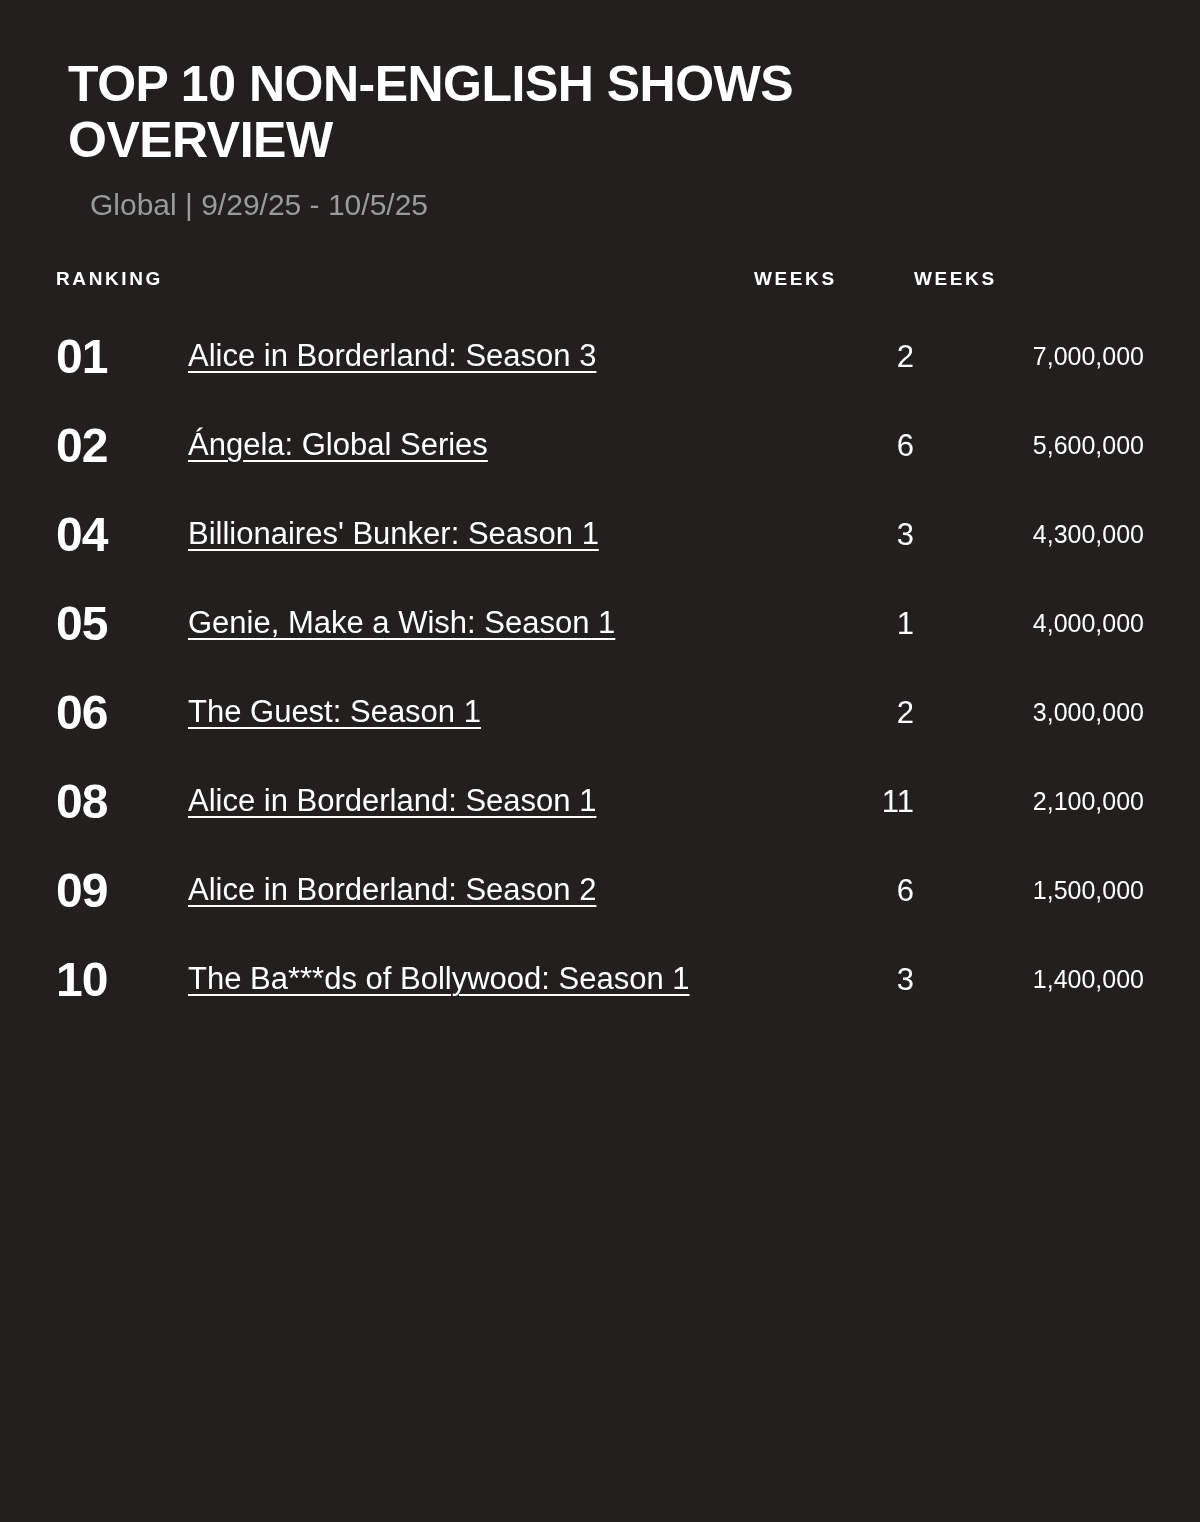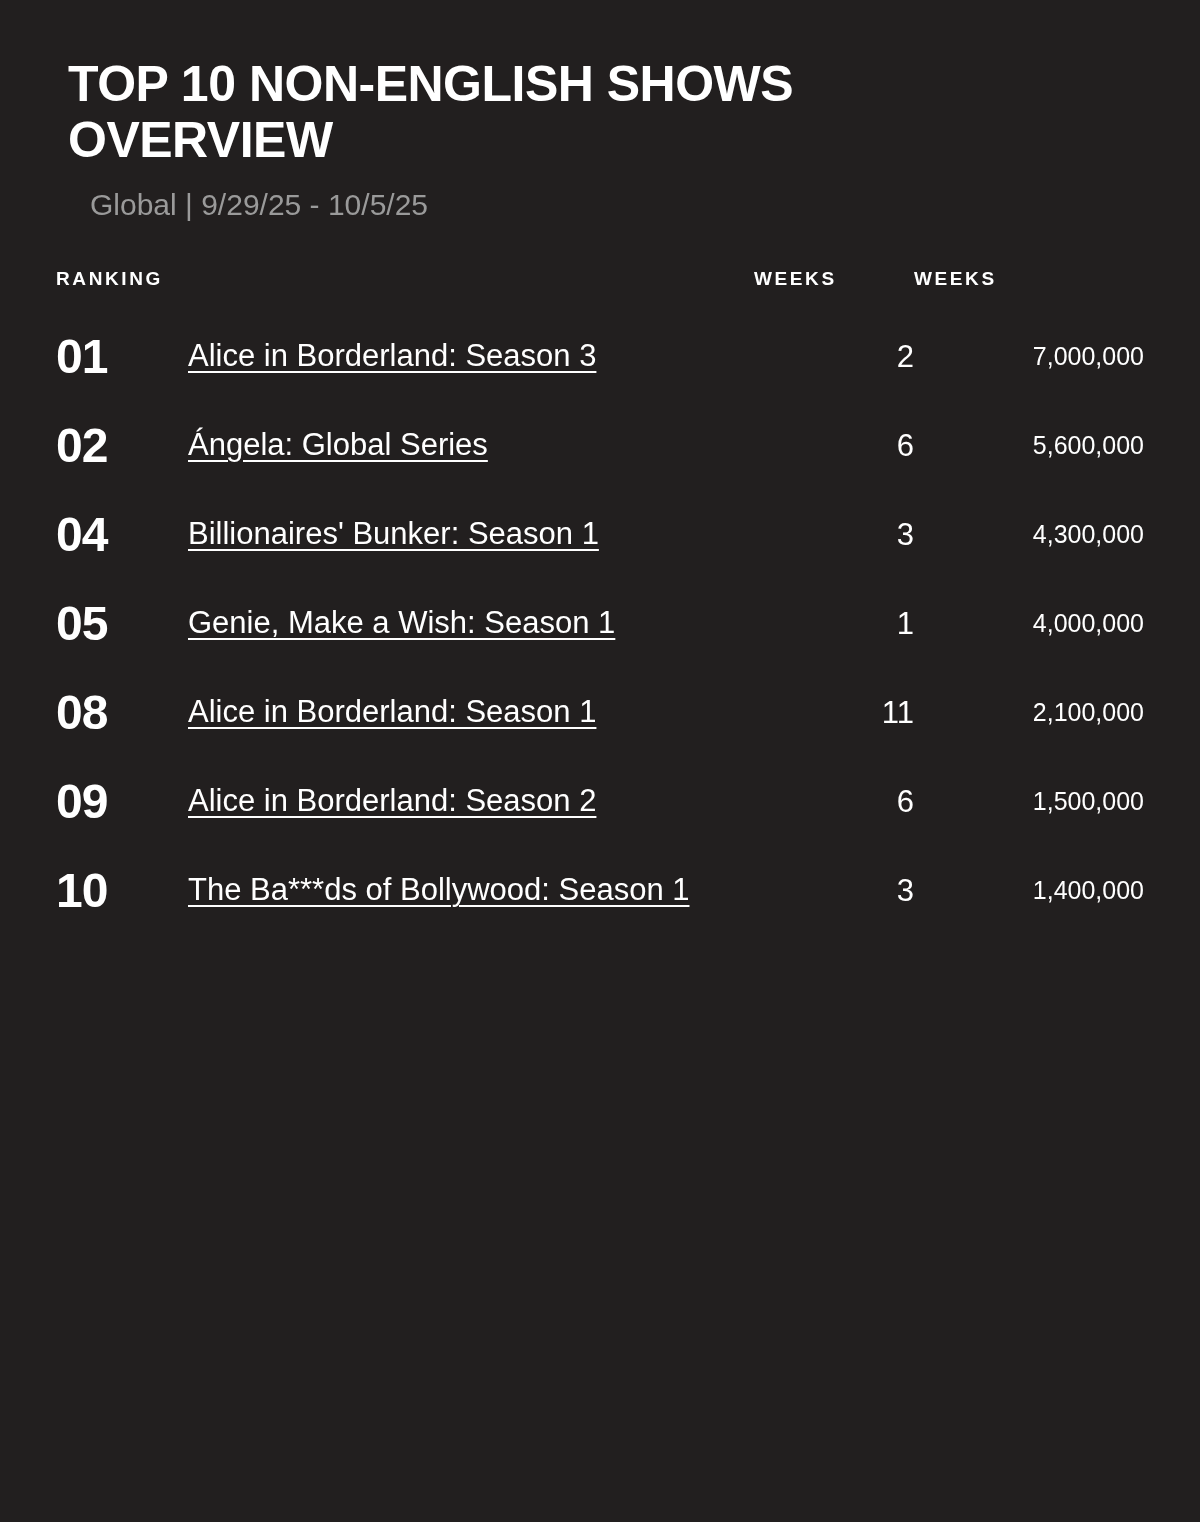--- a/index.html
+++ b/index.html
@@ -134,20 +134,26 @@
         <td class="weeks">3</td>
         <td class="views">4,300,000</td>
       </tr>
       <tr>
         <td class="rank">05</td>
         <td class="show"><span class="link">Genie, Make a Wish: Season 1</span></td>
         <td class="weeks">1</td>
         <td class="views">4,000,000</td>
       </tr>
       <tr>
+        <td class="rank">06</td>
+        <td class="show"><span class="link">The Guest: Season 1</span></td>
+        <td class="weeks">2</td>
+        <td class="views">3,000,000</td>
+      </tr>
+      <tr>
         <td class="rank">08</td>
         <td class="show"><span class="link">Alice in Borderland: Season 1</span></td>
         <td class="weeks">11</td>
         <td class="views">2,100,000</td>
       </tr>
       <tr>
         <td class="rank">09</td>
         <td class="show"><span class="link">Alice in Borderland: Season 2</span></td>
         <td class="weeks">6</td>
         <td class="views">1,500,000</td>

